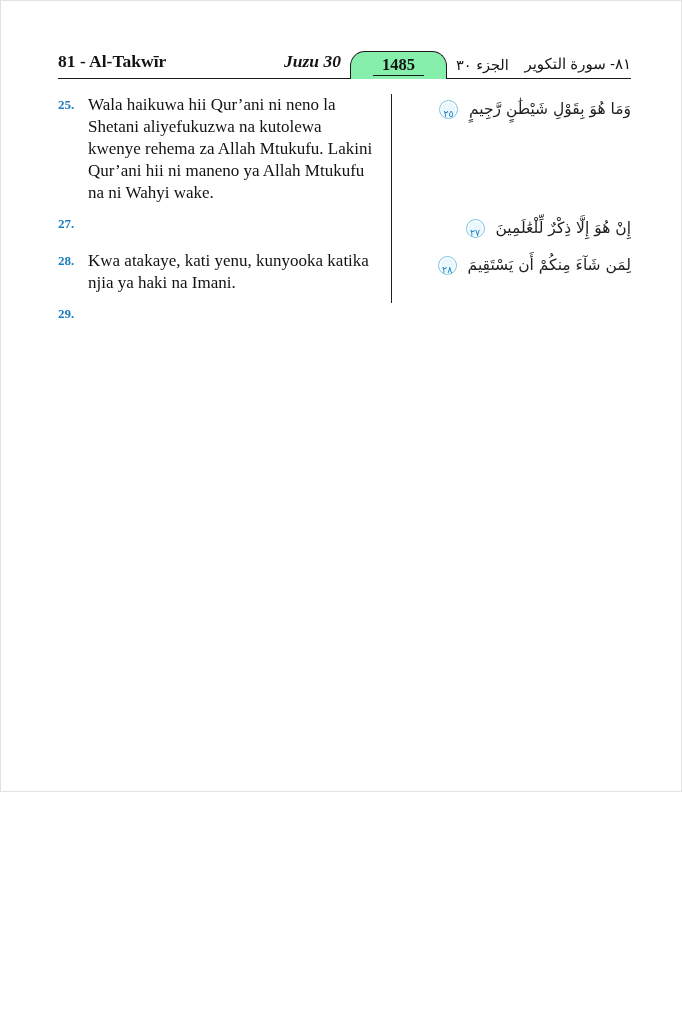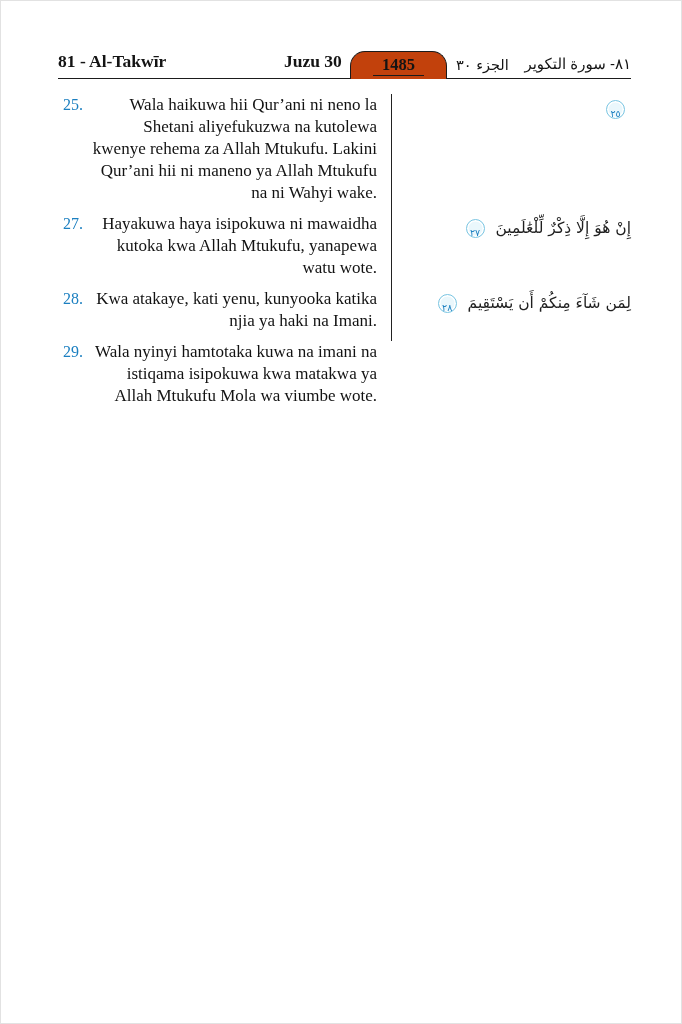--- a/index.html
+++ b/index.html
@@ -1,18 +1,18 @@
 <!DOCTYPE html>
 <html lang="sw"><head>
 <meta charset="utf-8">
 <style>
   html,body{margin:0;padding:0;background:#fff;}
   .page{
     position:relative;
-    width:682px;height:1024px;
+    width:682px;height:792px;
     background:#ffffff;
     border:1px solid #e2e2e2;
     box-sizing:border-box;
     overflow:hidden;
     font-family:"Liberation Serif", serif;
     color:#141414;
   }
 
   
   .header{
@@ -21,26 +21,26 @@
   .h-rule{
     position:absolute;left:0;right:0;bottom:0;height:0;
     border-top:1.7px solid #1b1b1b;z-index:1;
   }
   .h-latin{
     position:absolute;left:0;bottom:7px;
     font-size:17.5px;font-weight:bold;white-space:nowrap;
   }
   .h-juzu{
     position:absolute;left:226px;bottom:7px;
-    font-size:17.5px;font-weight:bold;white-space:nowrap;
+    font-size:17.5px;font-weight:bold;white-space:nowrap;font-style:italic;
   }
   .h-tab{
     position:absolute;left:292px;bottom:0;
     width:97px;height:28px;
-    background:#c2410c;
+    background:#86efac;
     border:1.7px solid #1b1b1b;border-bottom:none;
     border-radius:15px 15px 0 0;
     display:flex;align-items:flex-end;justify-content:center;
     z-index:2;box-sizing:border-box;
   }
   .h-tab-num{
     font-size:16.5px;font-weight:bold;line-height:1;
     border-bottom:1.7px solid #1b1b1b;
     padding:0 9px 2px;margin-bottom:3px;
   }
@@ -68,25 +68,25 @@
   .col-right{
     width:240px;box-sizing:border-box;
     border-left:1.6px solid #222;
     padding:2px 0 9px 12px;
     direction:rtl;
     font-family:"DejaVu Sans", sans-serif;
     font-size:15.5px;line-height:26px;color:#1f1f1f;
   }
   .vnum{
     flex:none;width:30px;
-    color:#1b7fc0;font-weight:normal;
-    font-size:16px;line-height:22px;text-align:center;
+    color:#1b7fc0;font-weight:bold;
+    font-size:13px;line-height:22px;
   }
   .vtext{
-    margin:0;font-size:17px;line-height:22px;color:#121212;text-align:right;
+    margin:0;font-size:17px;line-height:22px;color:#121212;
   }
   .medallion{
     display:inline-flex;align-items:flex-end;justify-content:center;
     width:19px;height:19px;box-sizing:border-box;
     border-radius:50%;
     border:1.5px solid #79c5e2;
     box-shadow:inset 0 0 0 1.5px #ffffff, inset 0 0 0 12px #eaf7fc;
     margin:0 6px;vertical-align:middle;
   }
   .mnum{
@@ -111,31 +111,31 @@
   </header>
 
   <main class="verses">
 
     <div class="verse-row">
       <div class="col-left">
         <span class="vnum">25.</span>
         <p class="vtext">Wala haikuwa hii Qur’ani ni neno la Shetani aliyefukuzwa na kutolewa kwenye rehema za Allah Mtukufu. Lakini Qur’ani hii ni maneno ya Allah Mtukufu na ni Wahyi wake.</p>
       </div>
       <div class="col-right">
+        <span class="atext">وَمَا هُوَ بِقَوْلِ شَيْطَٰنٍ رَّجِيمٍ</span>
         <span class="medallion">
           <span class="mnum">٢٥</span>
         </span>
       </div>
     </div>
 
 
     <div class="verse-row">
       <div class="col-left">
         <span class="vnum">27.</span>
-        <p class="vtext">Hayakuwa haya isipokuwa ni mawaidha kutoka kwa Allah Mtukufu, yanapewa watu wote.</p>
       </div>
       <div class="col-right">
         <span class="atext">إِنْ هُوَ إِلَّا ذِكْرٌ لِّلْعَٰلَمِينَ</span>
         <span class="medallion">
           <span class="mnum">٢٧</span>
         </span>
       </div>
     </div>
 
     <div class="verse-row">
@@ -147,18 +147,17 @@
         <span class="atext">لِمَن شَآءَ مِنكُمْ أَن يَسْتَقِيمَ</span>
         <span class="medallion">
           <span class="mnum">٢٨</span>
         </span>
       </div>
     </div>
 
     <div class="verse-row">
       <div class="col-left">
         <span class="vnum">29.</span>
-        <p class="vtext">Wala nyinyi hamtotaka kuwa na imani na istiqama isipokuwa kwa matakwa ya Allah Mtukufu Mola wa viumbe wote.</p>
       </div>
     </div>
 
   </main>
 </div>
 
 </body></html>

